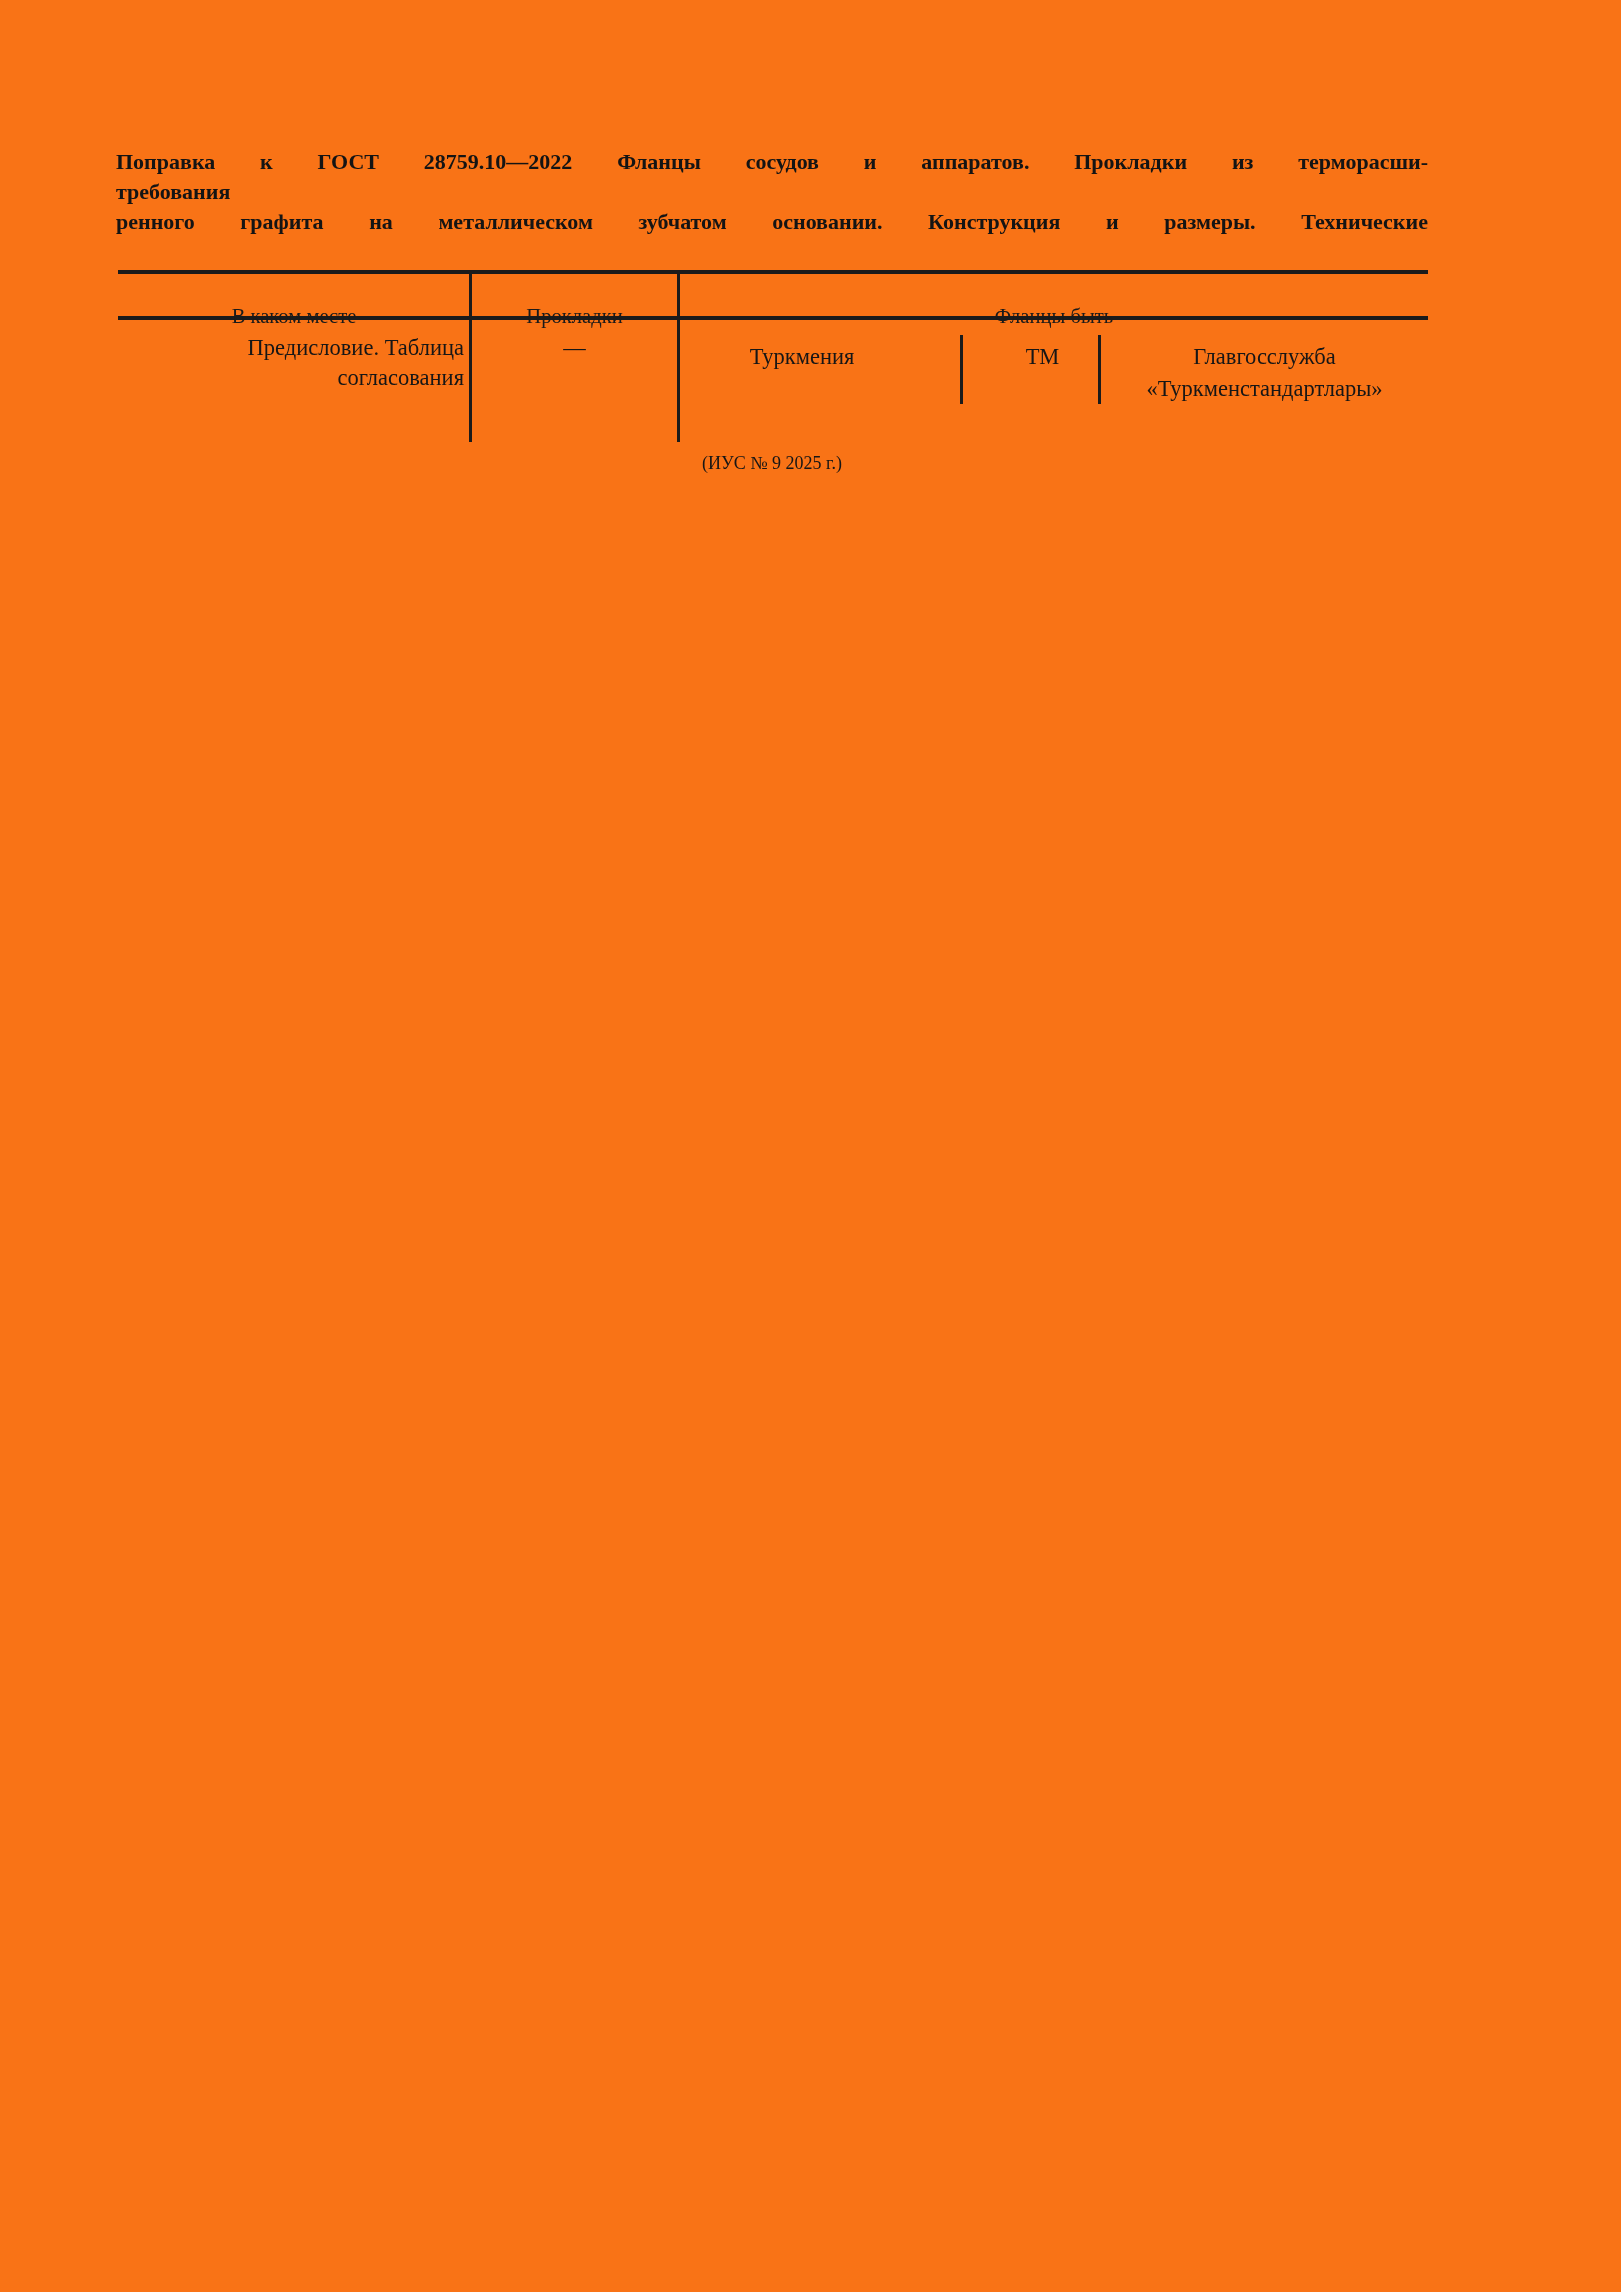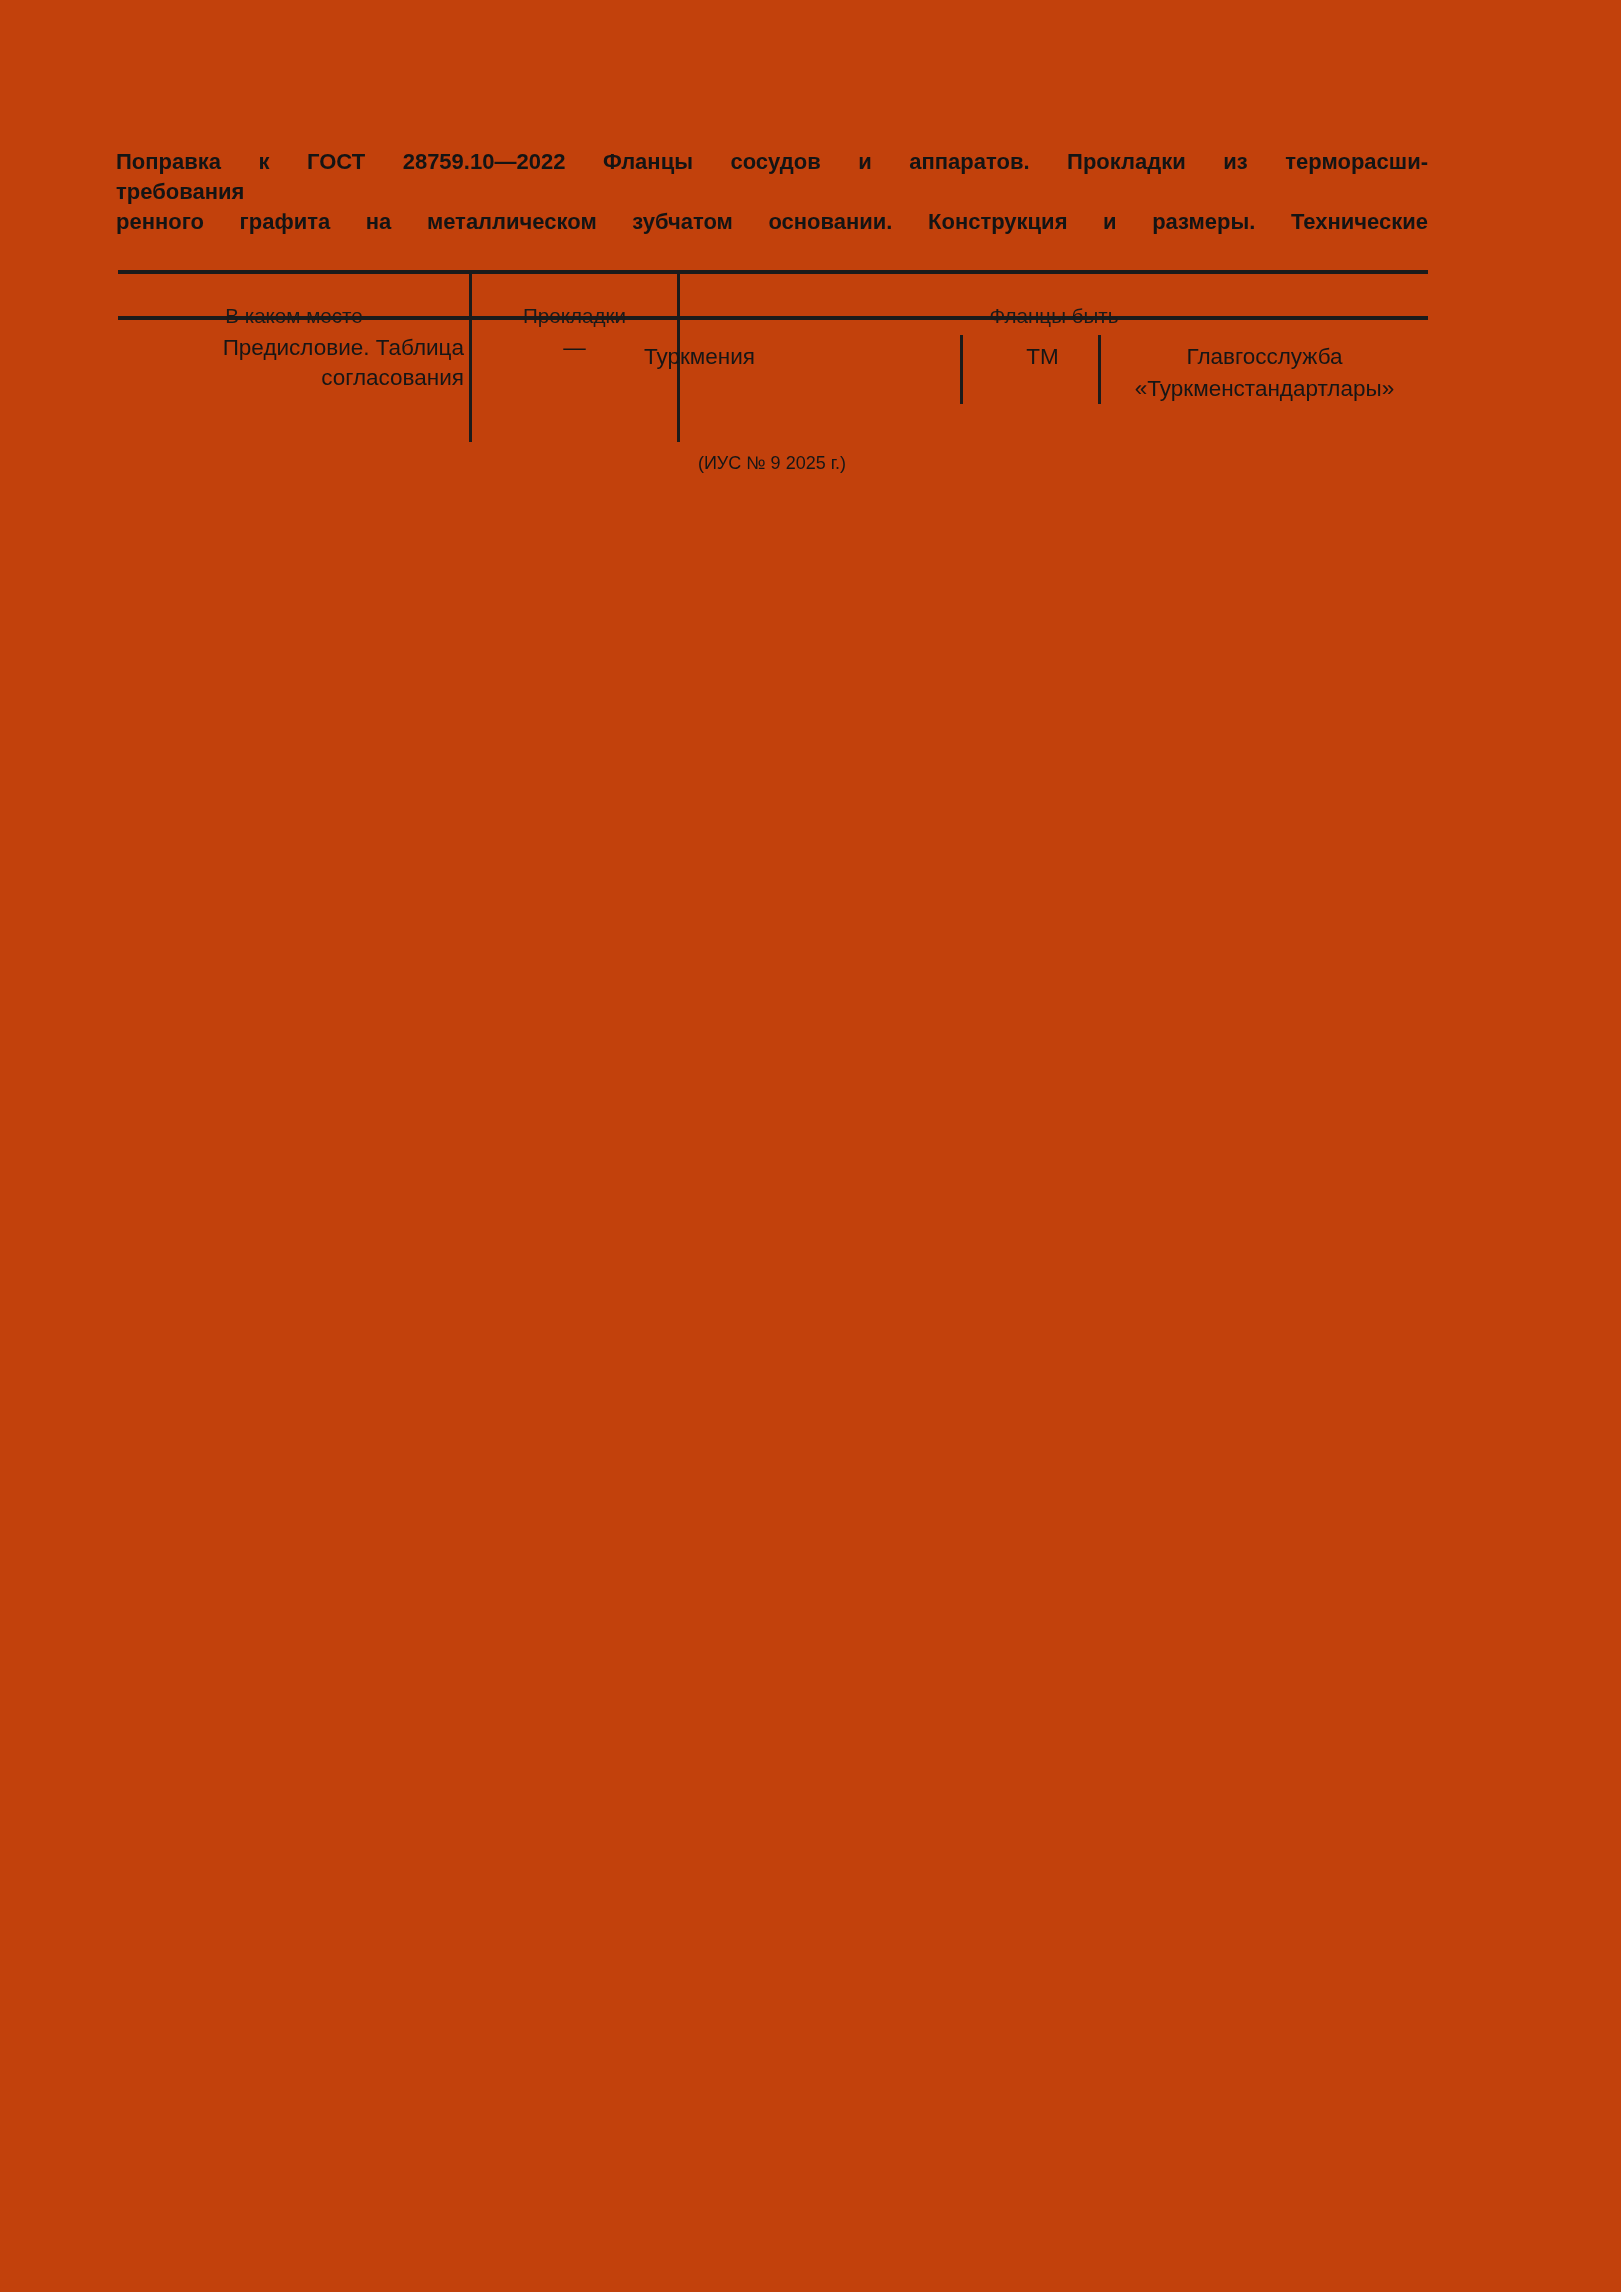--- a/index.html
+++ b/index.html
@@ -4,22 +4,22 @@
 <style>
   html, body {
     margin: 0;
     padding: 0;
     background: #e8e8e8;
   }
   .page {
     position: relative;
     width: 1621px;
     height: 2293px;
-    background: #c2410c;
-    font-family: Liberation Sans, sans-serif;
+    background: #f97316;
+    font-family: Liberation Serif, serif;
     color: #161616;
     overflow: hidden;
   }
   
   .doc-title {
     position: absolute;
     left: 116px;
     top: 147px;
     width: 1312px;
     font-size: 22px;
@@ -75,25 +75,25 @@
     text-align: right;
   }
   .td-printed {
     left: 472px;
     top: 333px;
     width: 205px;
     line-height: 30px;
     text-align: center;
   }
   .td-country {
-    left: 644px;
+    left: 682px;
     top: 342px;
     width: 240px;
     line-height: 29px;
-    text-align: left;
+    text-align: center;
   }
   .td-code {
     left: 963px;
     top: 342px;
     width: 159px;
     line-height: 29px;
     text-align: center;
   }
   .td-agency {
     left: 1101px;

